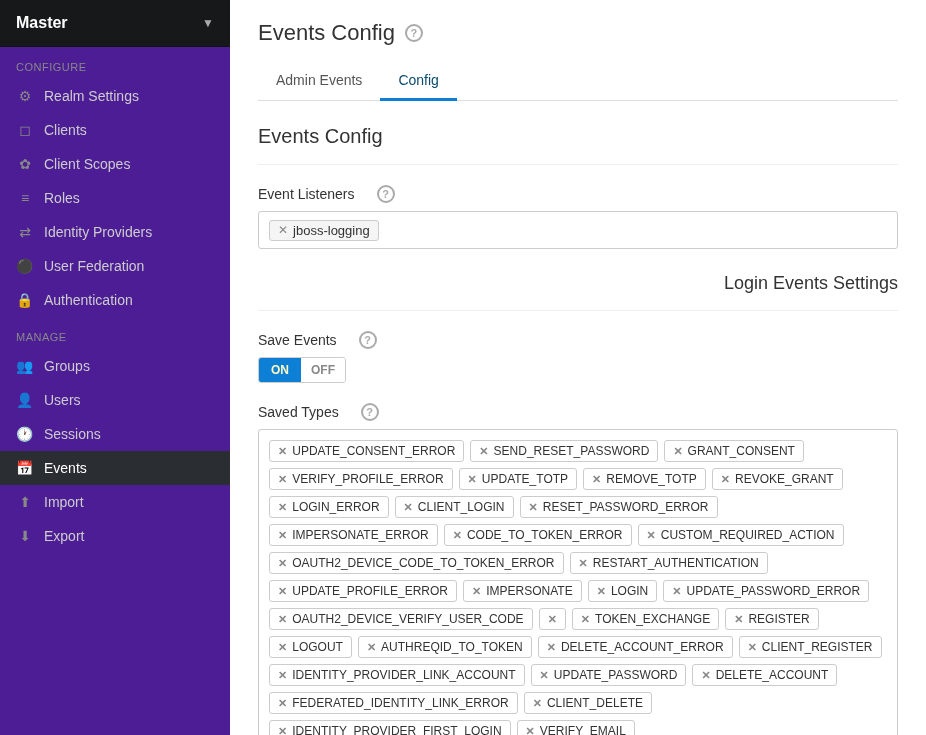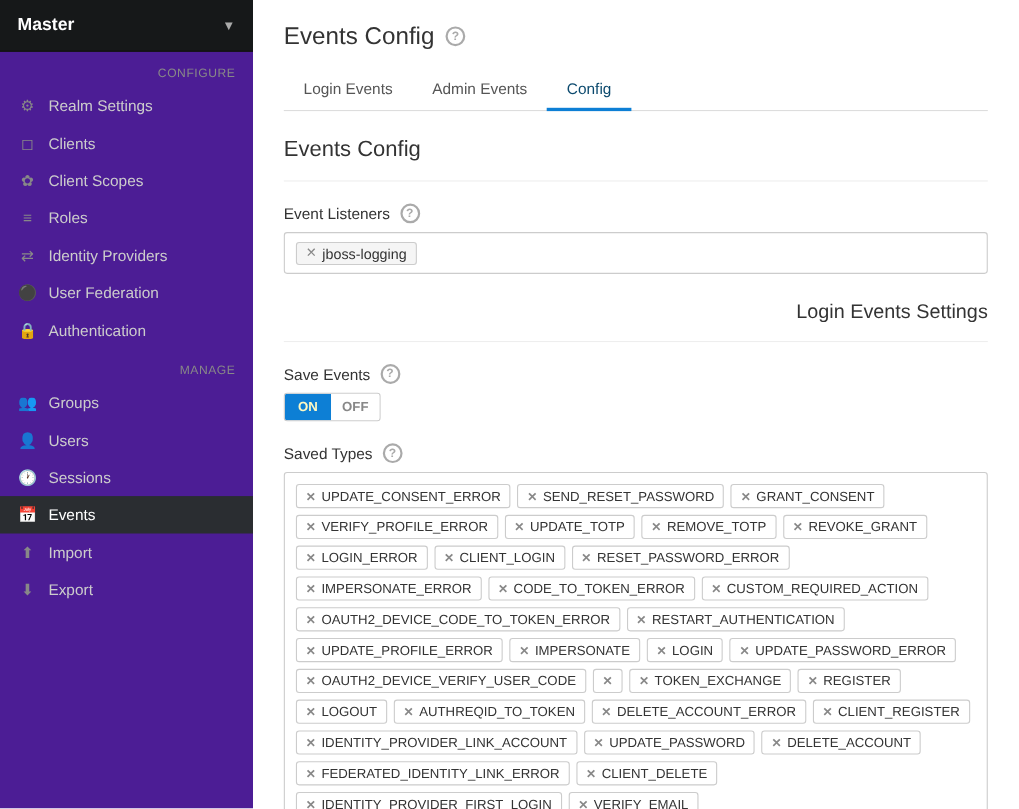--- a/index.html
+++ b/index.html
@@ -31,21 +31,20 @@
     }
 
     .sidebar-realm .chevron { font-size: 12px; color: #aaa; }
 
     .sidebar-section-label {
       font-size: 11px;
       text-transform: uppercase;
       color: #888;
       padding: 14px 16px 6px 16px;
       letter-spacing: 0.5px;
-      text-align: right;
     }
 
     .sidebar-item {
       display: flex;
       align-items: center;
       gap: 10px;
       padding: 9px 16px;
       cursor: pointer;
       color: #ccc;
       font-size: 14px;
@@ -130,21 +129,21 @@
       margin-bottom: 20px;
     }
 
     
     .field-label {
       font-size: 14px;
       color: #333;
       margin-bottom: 8px;
       display: flex;
       align-items: center;
-      gap: 9px;
+      gap: 22px;
     }
 
     .tag-input {
       border: 1px solid #ccc;
       border-radius: 3px;
       padding: 6px 10px;
       display: flex;
       flex-wrap: wrap;
       gap: 6px;
       align-items: center;
@@ -311,21 +310,20 @@
 </nav>
 
 <main class="main">
   <div class="page-header">
     <h1 class="page-title">Events Config</h1>
     <div class="help-icon">?</div>
   </div>
 
   <div class="tabs">
     <div id="tab-list" style="display: flex;">
-        <div class="tab">Login Events</div>
         <div class="tab">Admin Events</div>
         <div class="tab active">Config</div>
       </div>
   </div>
 
   <h2 class="section-title">Events Config</h2>
   <hr class="divider">
 
   <div class="field-label">
     <span>Event Listeners</span>

